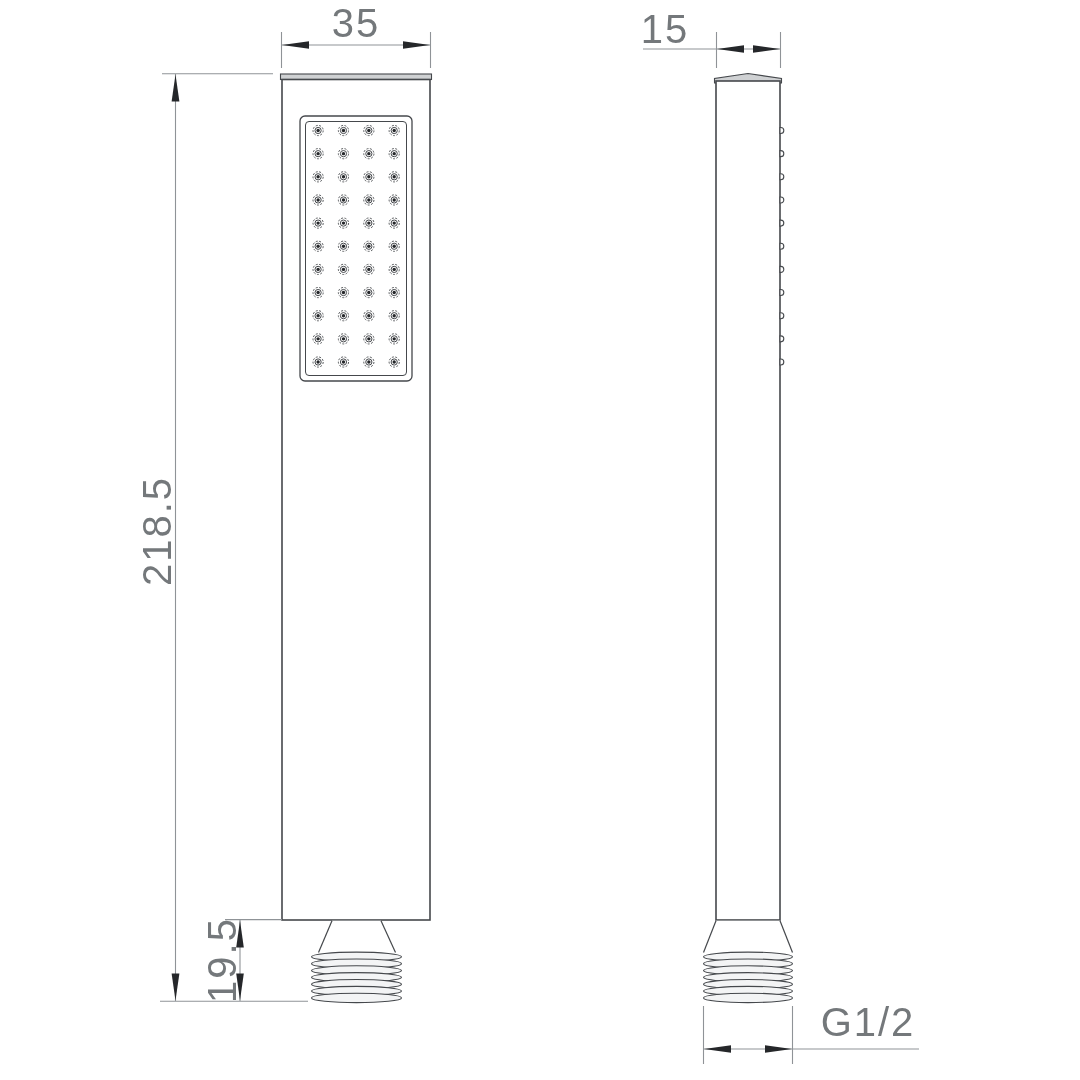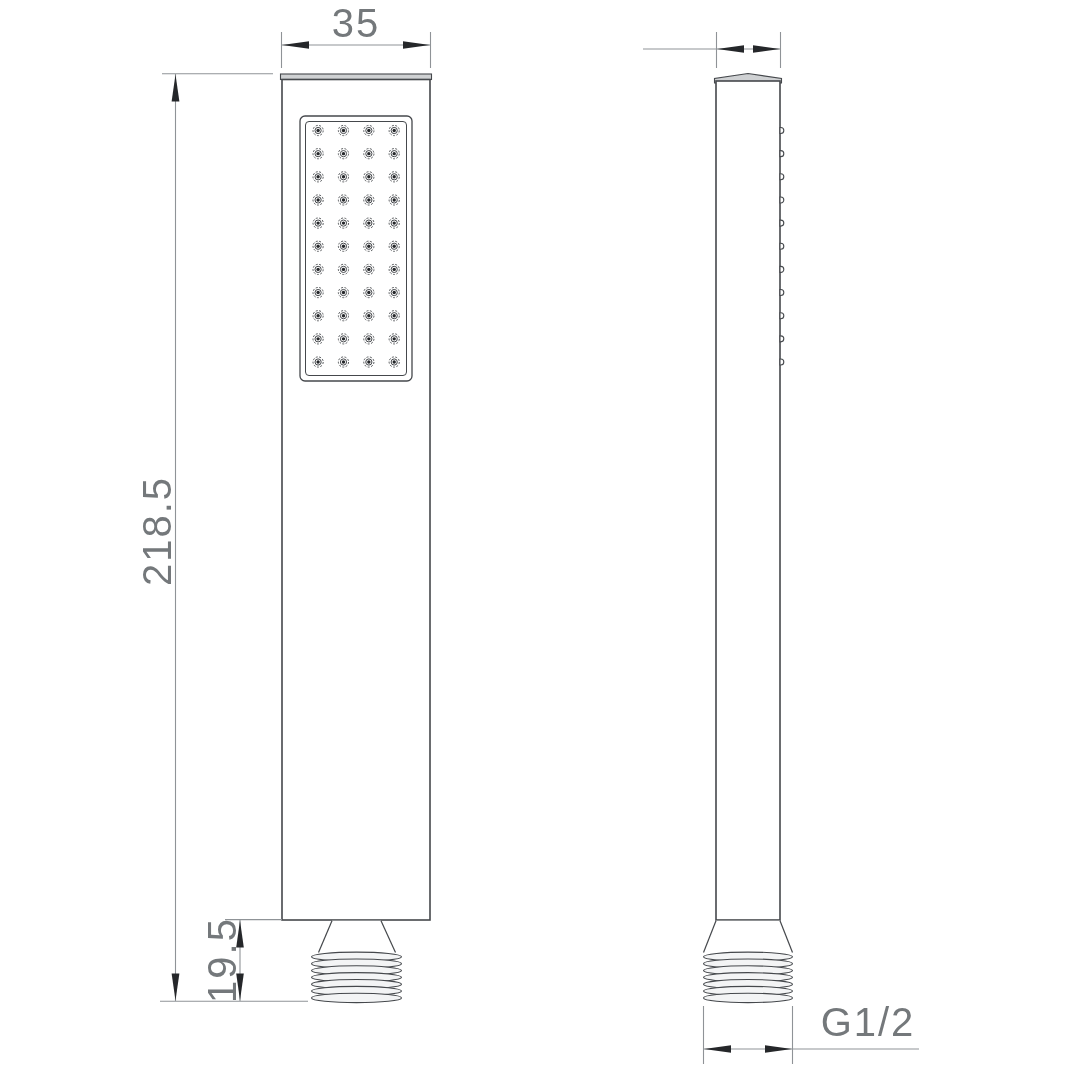--- a/index.html
+++ b/index.html
@@ -246,19 +246,20 @@
         <line class="dline" x1="792.5" y1="1006" x2="792.5" y2="1064"></line>
         <line class="dline" x1="703.5" y1="1049" x2="919" y2="1049"></line>
         <polygon class="arrow" points="704,1049 731,1045.2 731,1052.8"></polygon>
         <polygon class="arrow" points="792,1049 765,1045.2 765,1052.8"></polygon>
       </g>
     </g>
   </svg>
 
   <div class="dim-label" style="left:296px; top:3px; width:120px;">35</div>
 
+  <div class="dim-label" style="left:605px; top:9px; width:120px;">15</div>
 
   <div class="dim-label rot" style="left:76px; top:511px; width:161px; height:40px;">218.5</div>
 
   <div class="dim-label rot" style="left:162px; top:940px; width:120px; height:40px;">19.5</div>
 
   <div class="dim-label" style="left:800px; top:1002px; width:136px;text-align:center;">G1/2</div>
 </div>
 
 </body></html>

